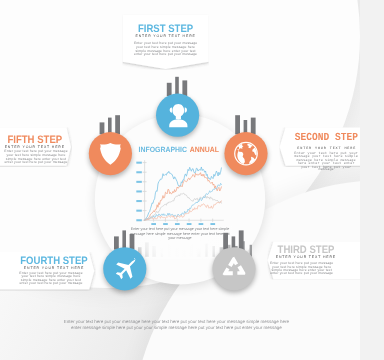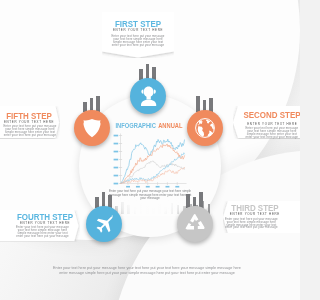--- a/index.html
+++ b/index.html
@@ -70,21 +70,21 @@
 
   <div class="panel" style="left:-6px;top:106.3px;width:66px;height:33px;">
     <svg width="66" height="33" viewBox="0 0 66 33">
       <path d="M0 0H61.4L65.1 16.4L61.4 32.1H0Z" fill="#ffffff" filter="url(#psh)"></path>
     </svg>
     <div class="ptitle" style="left:4px;top:6.1px;width:62px;text-align:center;color:#f08a5d;">FIFTH STEP</div>
     <div class="psub" style="left:4px;top:15.2px;width:62px;text-align:center;">ENTER  YOUR  TEXT  HERE</div>
     <div class="pbody" style="left:9.5px;top:19px;width:53px;">Enter your text here put your message your text here simple message here simple message here enter your text enter your text here put your message</div>
   </div>
 
-  <div class="panel" style="left:233.3px;top:106.3px;width:73px;height:33px;">
+  <div class="panel" style="left:233.3px;top:106.3px;width:73px;height:33px;font-family:Liberation Mono, monospace;">
     <svg width="73" height="33" viewBox="0 0 73 33">
       <path d="M73 0H5L0 16.4L5 32.1H73Z" fill="#ffffff" filter="url(#psh)"></path>
     </svg>
     <div class="ptitle" style="left:5px;top:5.2px;width:68px;text-align:center;color:#f08a5d;">SECOND STEP</div>
     <div class="psub" style="left:5px;top:16.8px;width:68px;text-align:center;">ENTER  YOUR  TEXT  HERE</div>
     <div class="pbody" style="left:12px;top:20.4px;width:53px;">Enter your text here put your message your text here simple message here simple message here enter your text enter your text here put your message</div>
   </div>
 
   <div class="panel" style="left:-6px;top:209.8px;width:86px;height:32px;">
     <svg width="86" height="32" viewBox="0 0 86 32">

